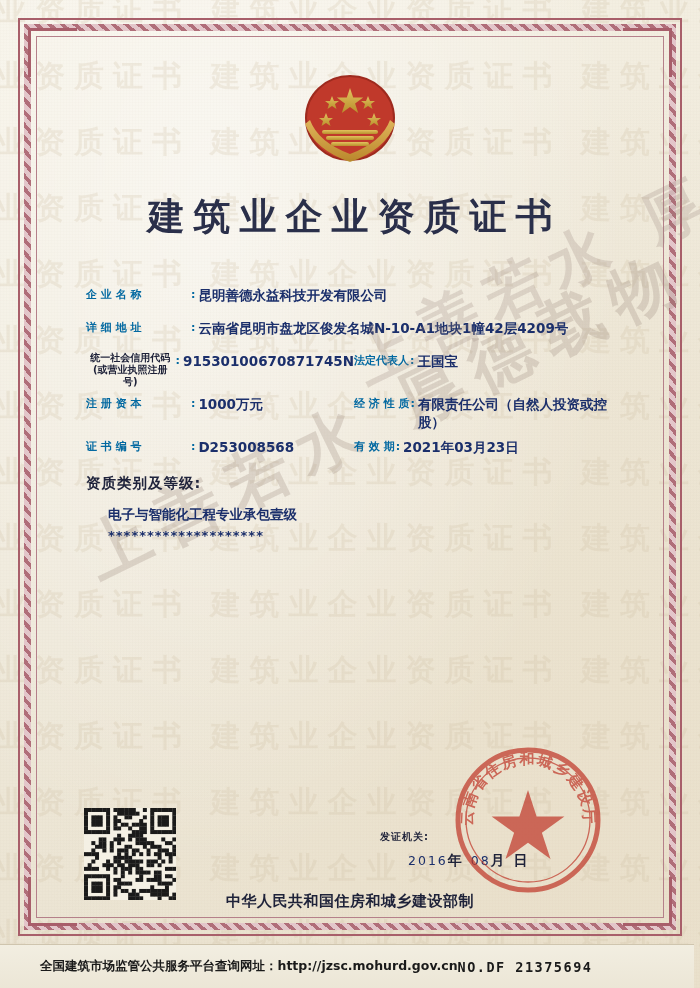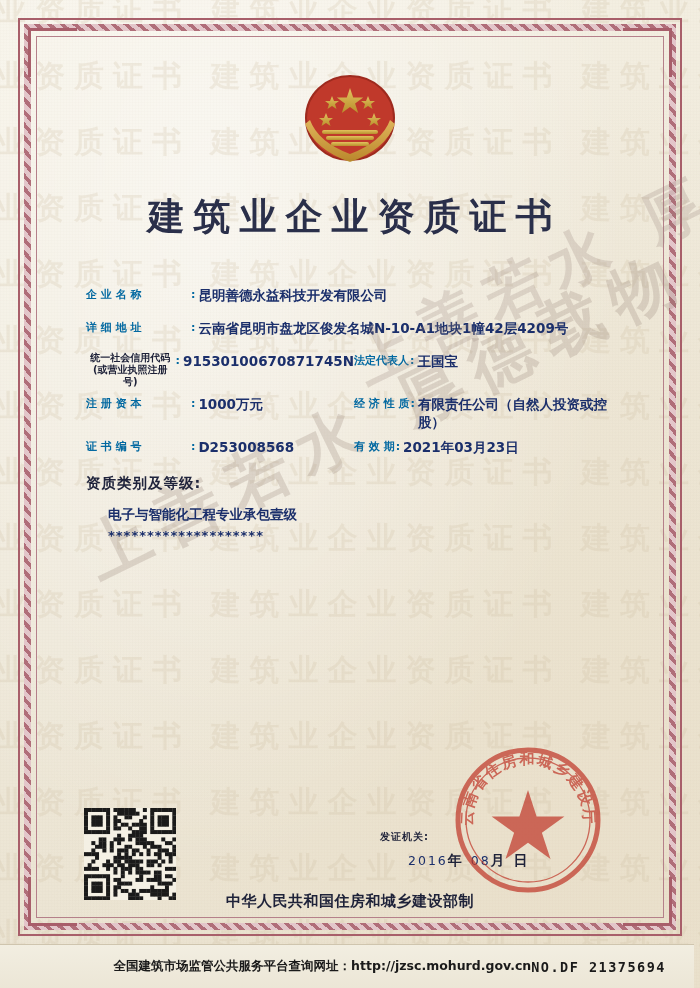--- a/index.html
+++ b/index.html
@@ -259,22 +259,22 @@
     pointer-events: none;
   }
   
   .footer {
     position: absolute;
     left: 0; right: 6px;
     bottom: 0;
     height: 44px;
     display: flex;
     align-items: center;
-    justify-content: flex-end;
-    padding: 0 28px;
+    justify-content: flex-start;
+    padding: 0 40px;
     box-sizing: border-box;
     border-top: 1px solid #cfc5ae;
     font-size: 12.5px;
     color: #1a1a1a;
     font-weight: 700;
     background: linear-gradient(180deg, #f2eee1, #ece6d6);
   }
   .footer .no {
     font-family: "DejaVu Sans Mono", "Liberation Mono", monospace;
     letter-spacing: 1.5px;

